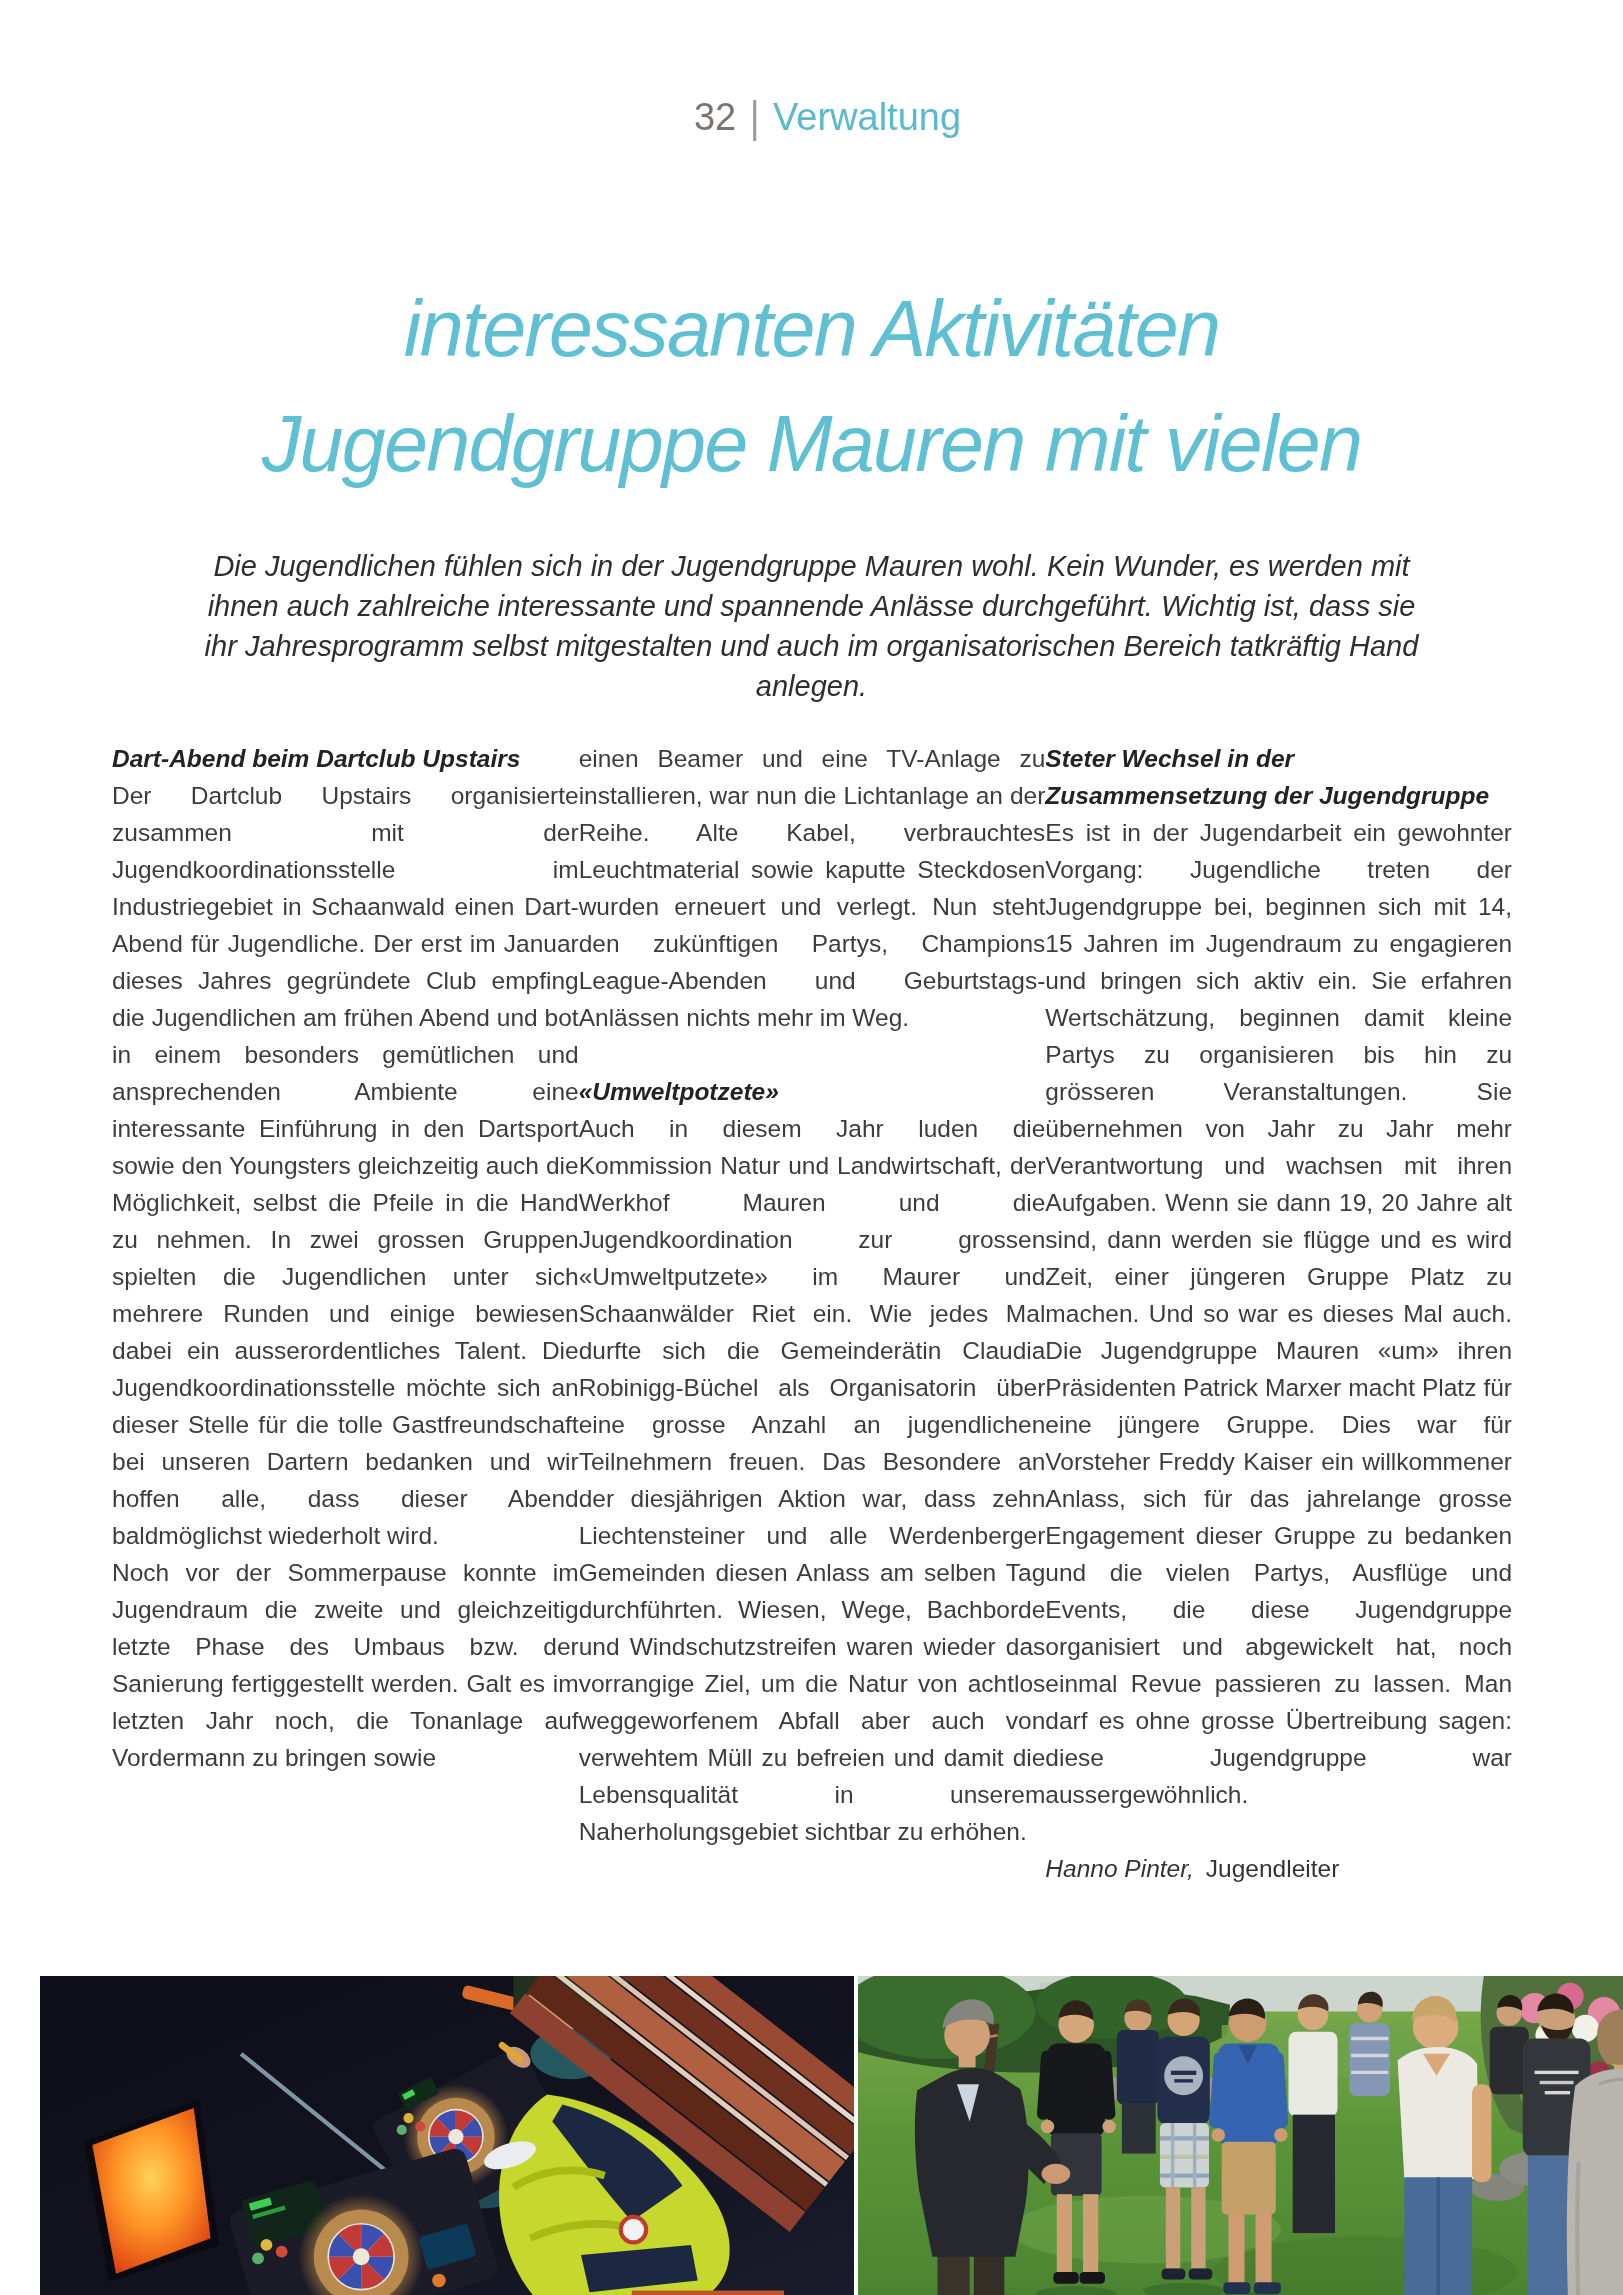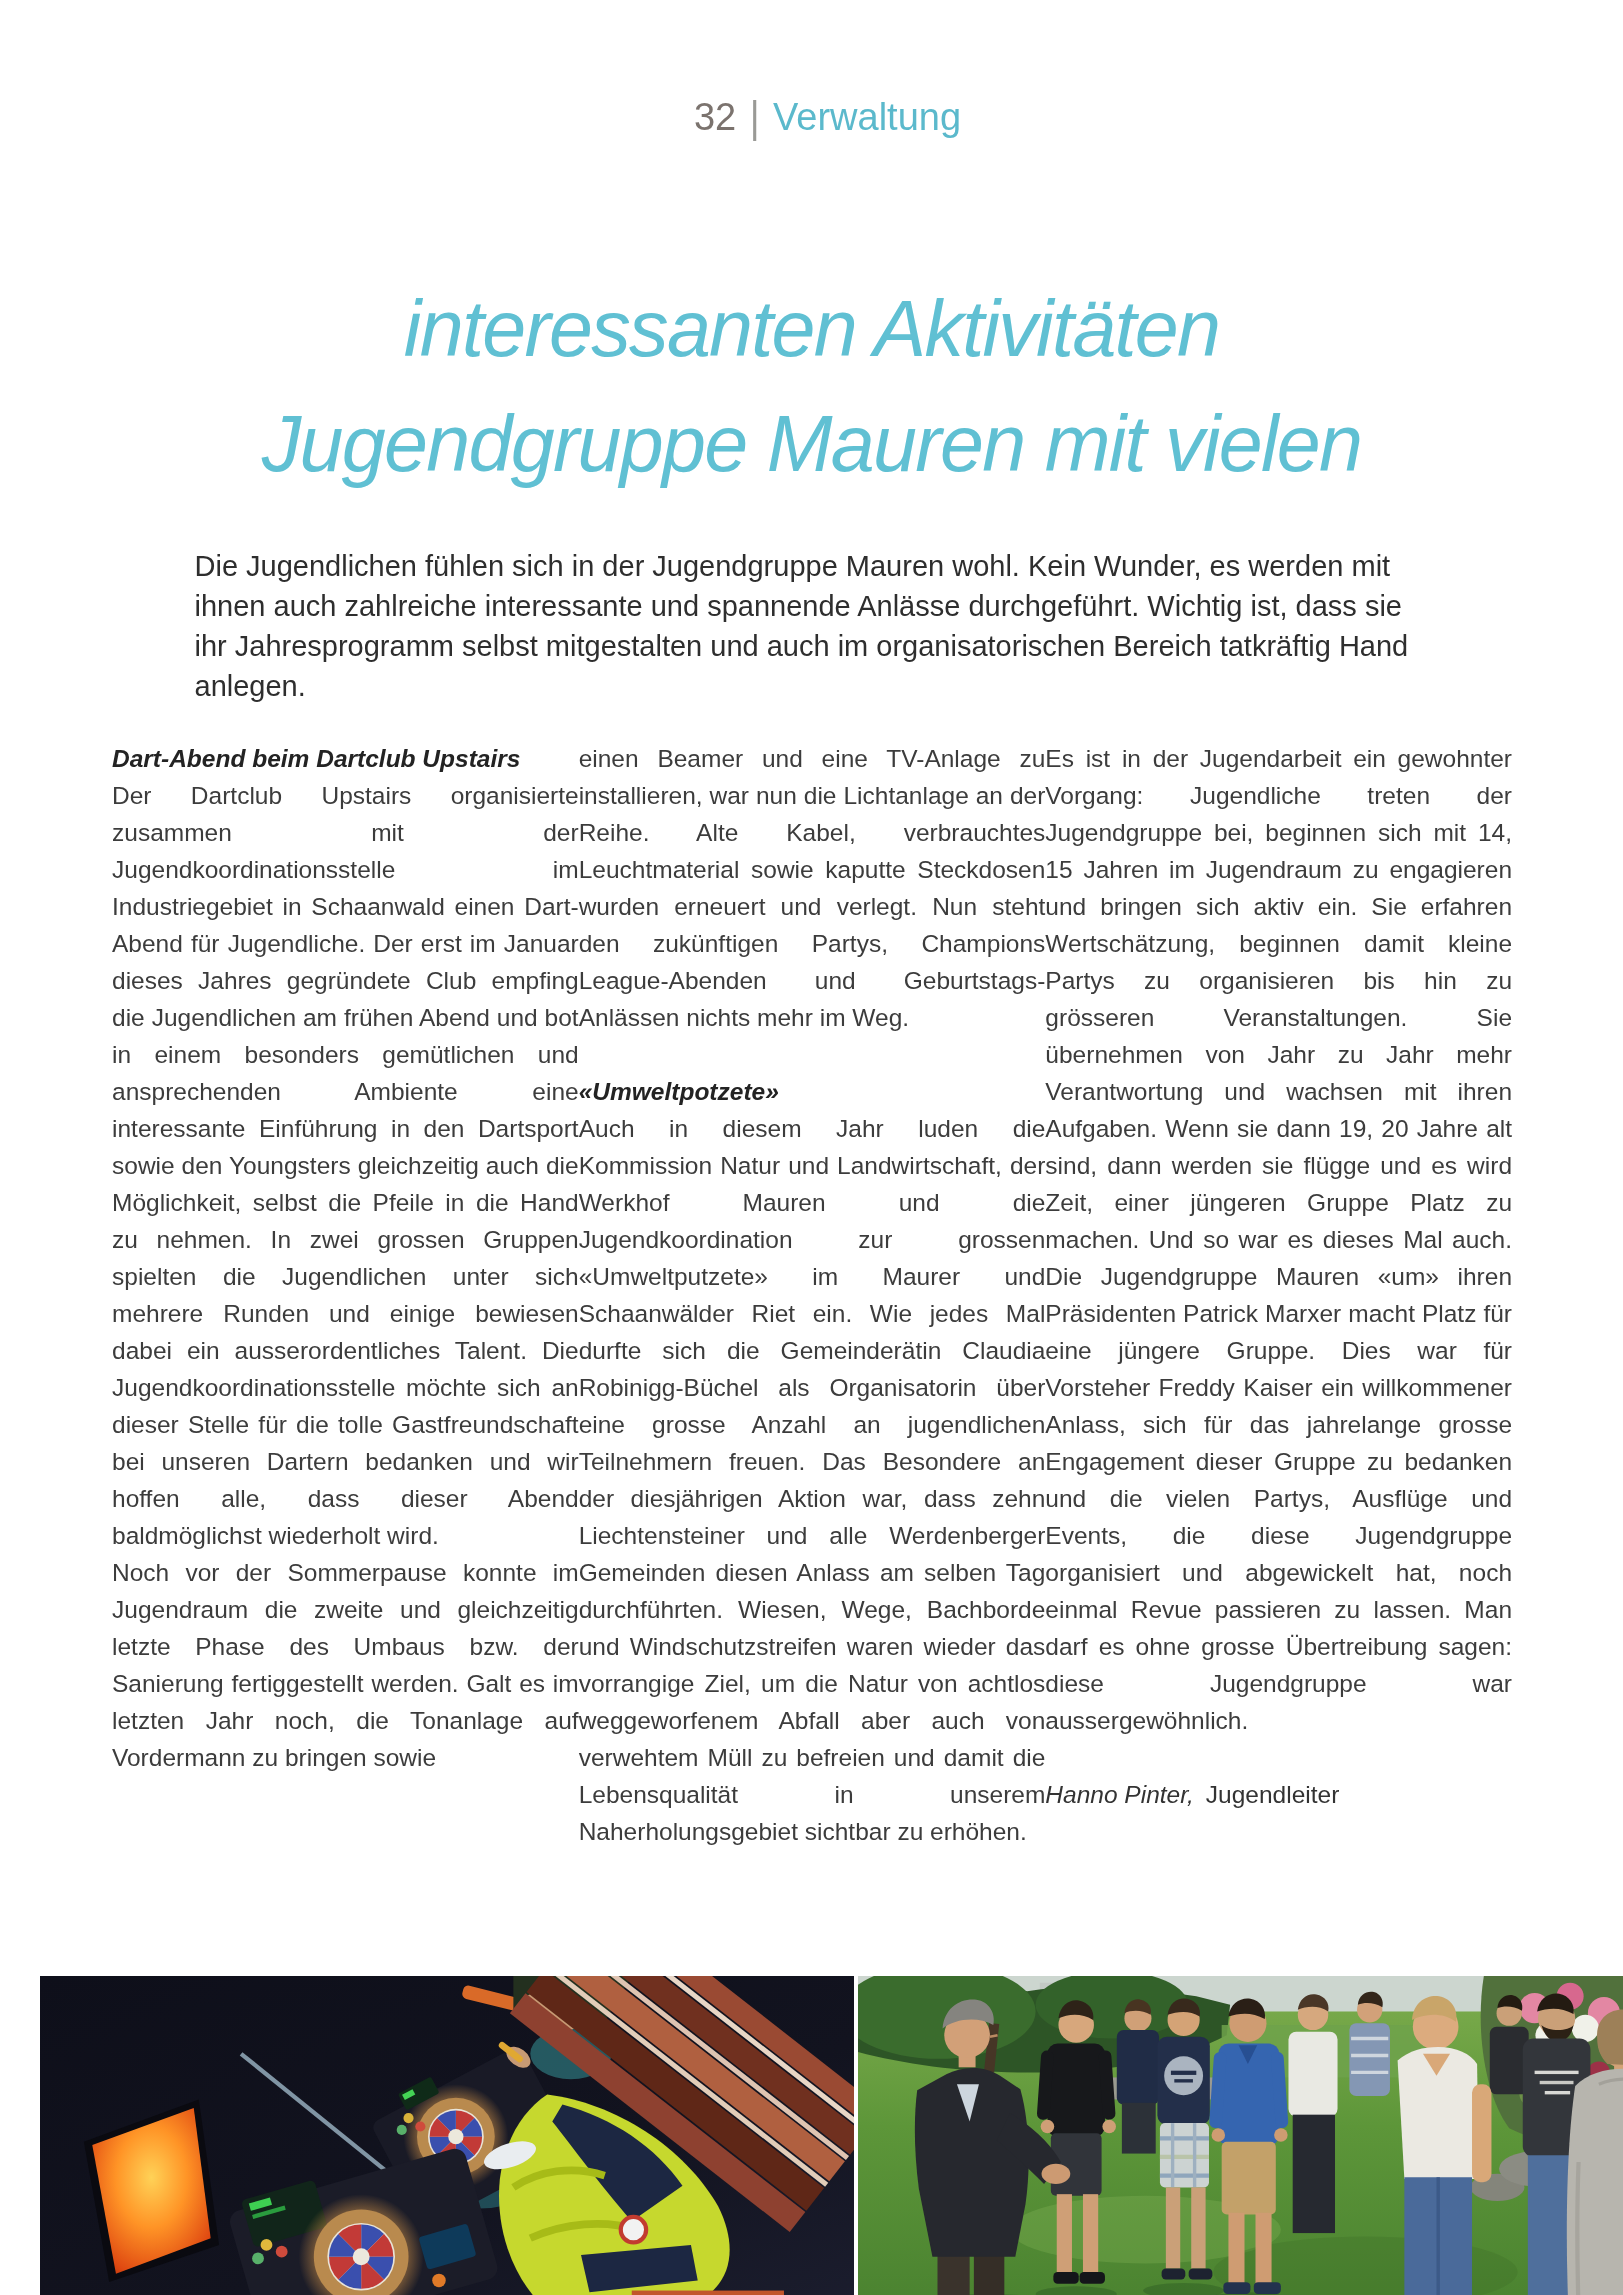--- a/index.html
+++ b/index.html
@@ -18,21 +18,21 @@
   .section-label{color:#5bb9cc;}
   
   .article-title{
     position:absolute;top:218px;left:0;width:100%;
     text-align:center;font-style:italic;font-weight:400;
     color:#60c0d3;font-size:79px;line-height:115px;letter-spacing:-1.7px;
   }
   
   .intro{
     position:absolute;top:517px;left:50%;transform:translateX(-50%);
-    width:1234px;text-align:left;
+    width:1234px;text-align:center;font-style:italic;
     font-size:29px;line-height:40px;color:#2e2e2e;
   }
   
   .cols{
     position:absolute;top:740px;left:112px;width:1400px;
     display:flex;
   }
   .col{flex:1;font-size:24.5px;line-height:37px;text-align:justify;color:#3c3c3c;}
   .h{
     margin:0;font-size:24.5px;line-height:37px;font-weight:700;font-style:italic;
@@ -69,20 +69,21 @@
     <h2 class="h">Dart-Abend beim Dartclub Upstairs</h2>
     <p class="p">Der Dartclub Upstairs organisierte zusammen mit der Jugendkoordinationsstelle im Industriegebiet in Schaanwald einen Dart-Abend für Jugendliche. Der erst im Januar dieses Jahres gegründete Club empfing die Jugendlichen am frühen Abend und bot in einem besonders gemütlichen und ansprechenden Ambiente eine interessante Einführung in den Dartsport sowie den Youngsters gleichzeitig auch die Möglichkeit, selbst die Pfeile in die Hand zu nehmen. In zwei grossen Gruppen spielten die Jugendlichen unter sich mehrere Runden und einige bewiesen dabei ein ausserordentliches Talent. Die Jugendkoordinationsstelle möchte sich an dieser Stelle für die tolle Gastfreundschaft bei unseren Dartern bedanken und wir hoffen alle, dass dieser Abend baldmöglichst wiederholt wird.</p>
     <p class="p">Noch vor der Sommerpause konnte im Jugendraum die zweite und gleichzeitig letzte Phase des Umbaus bzw. der Sanierung fertiggestellt werden. Galt es im letzten Jahr noch, die Tonanlage auf Vordermann zu bringen sowie</p>
   </div>
   <div class="col">
     <p class="p">einen Beamer und eine TV-Anlage zu installieren, war nun die Lichtanlage an der Reihe. Alte Kabel, verbrauchtes Leuchtmaterial sowie kaputte Steckdosen wurden erneuert und verlegt. Nun steht den zukünftigen Partys, Champions League-Abenden und Geburtstags-Anlässen nichts mehr im Weg.</p>
     <h2 class="h sp">«Umweltpotzete»</h2>
     <p class="p">Auch in diesem Jahr luden die Kommission Natur und Landwirtschaft, der Werkhof Mauren und die Jugendkoordination zur grossen «Umweltputzete» im Maurer und Schaanwälder Riet ein. Wie jedes Mal durfte sich die Gemeinderätin Claudia Robinigg-Büchel als Organisatorin über eine grosse Anzahl an jugendlichen Teilnehmern freuen. Das Besondere an der diesjährigen Aktion war, dass zehn Liechtensteiner und alle Werdenberger Gemeinden diesen Anlass am selben Tag durchführten. Wiesen, Wege, Bachborde und Windschutzstreifen waren wieder das vorrangige Ziel, um die Natur von achtlos weggeworfenem Abfall aber auch von verwehtem Müll zu befreien und damit die Lebensqualität in unserem Naherholungsgebiet sichtbar zu erhöhen.</p>
   </div>
   <div class="col">
+    <h2 class="h">Steter Wechsel in der Zusammensetzung der Jugendgruppe</h2>
     <p class="p">Es ist in der Jugendarbeit ein gewohnter Vorgang: Jugendliche treten der Jugendgruppe bei, beginnen sich mit 14, 15 Jahren im Jugendraum zu engagieren und bringen sich aktiv ein. Sie erfahren Wertschätzung, beginnen damit kleine Partys zu organisieren bis hin zu grösseren Veranstaltungen. Sie übernehmen von Jahr zu Jahr mehr Verantwortung und wachsen mit ihren Aufgaben. Wenn sie dann 19, 20 Jahre alt sind, dann werden sie flügge und es wird Zeit, einer jüngeren Gruppe Platz zu machen. Und so war es dieses Mal auch. Die Jugendgruppe Mauren «um» ihren Präsidenten Patrick Marxer macht Platz für eine jüngere Gruppe. Dies war für Vorsteher Freddy Kaiser ein willkommener Anlass, sich für das jahrelange grosse Engagement dieser Gruppe zu bedanken und die vielen Partys, Ausflüge und Events, die diese Jugendgruppe organisiert und abgewickelt hat, noch einmal Revue passieren zu lassen. Man darf es ohne grosse Übertreibung sagen: diese Jugendgruppe war aussergewöhnlich.</p>
     <p class="byline"><em>Hanno Pinter,</em><span class="role">Jugendleiter</span></p>
   </div>
 </section>
 
 <figure class="photo" id="photo-left">
   <svg viewBox="0 0 963 395" preserveAspectRatio="xMidYMid slice">
     <defs>
       <linearGradient id="bgL" x1="0" y1="0" x2="1" y2="1">
         <stop offset="0" stop-color="#0e0f1a"></stop>

